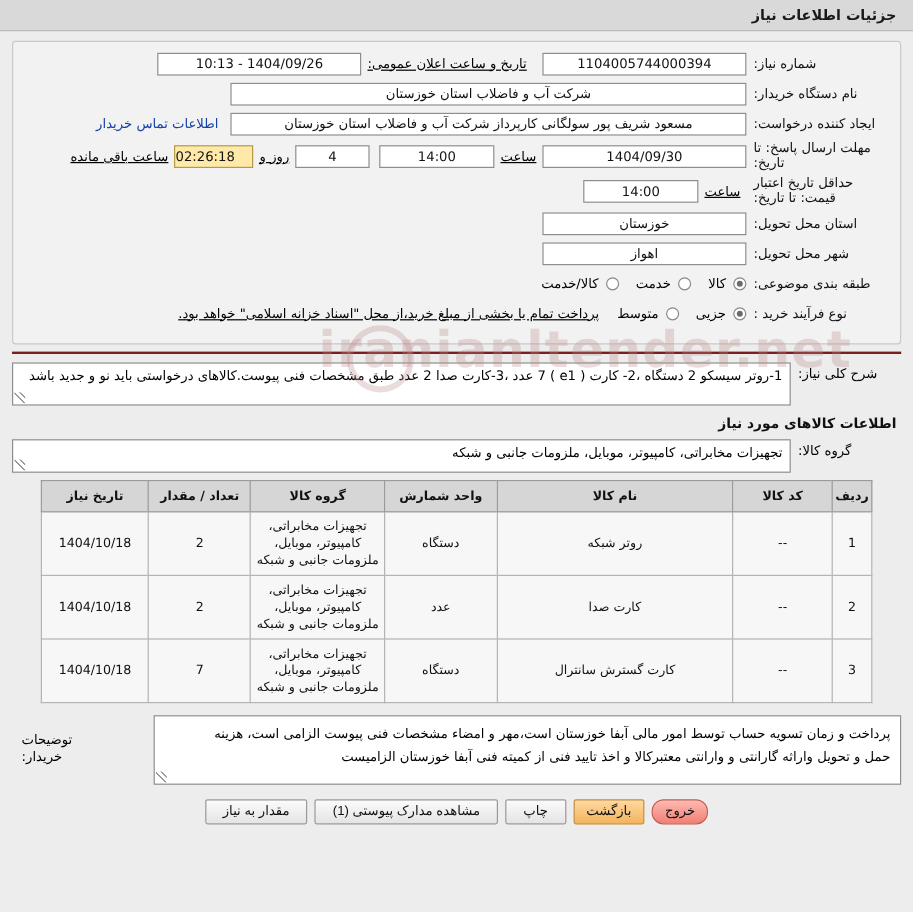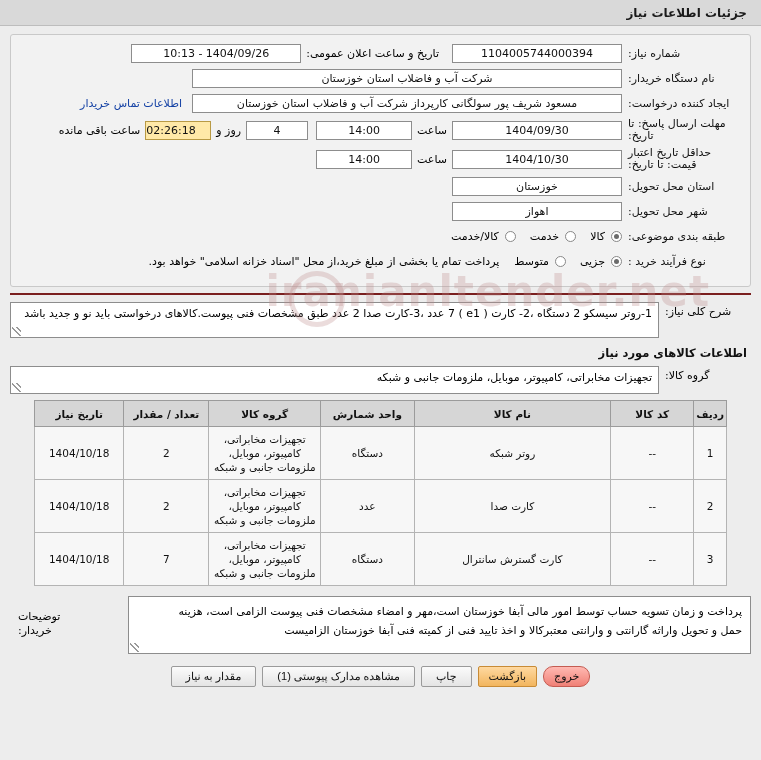--- a/index.html
+++ b/index.html
@@ -87,21 +87,21 @@
   .timer {
     background: #ffe9a8;
     border: 1px solid #b89a45;
     height: 19px;
     line-height: 17px;
     width: 66px;
     text-align: left;
     font-size: 11px;
     color: #111;
   }
-  .mini-lbl { font-size: 11px; padding: 0 5px; }
+  .mini-lbl { font-size: 11px; padding: 0 5px; text-decoration: underline; }
   
   .radio-group { display: flex; align-items: center; gap: 4px; }
   .radio {
     width: 11px; height: 11px;
     border-radius: 50%;
     border: 1px solid #888;
     background: #fff;
     display: inline-block;
     position: relative;
     flex: none;
@@ -308,21 +308,20 @@
       <div class="fld sm">14:00</div>
       <div class="spacer"></div>
       <div class="fld xs">4</div>
       <div class="mini-lbl">روز و</div>
       <div class="timer">02:26:18</div>
       <div class="mini-lbl">ساعت باقی مانده</div>
     </div>
 
     <div class="row">
       <div class="lbl two">حداقل تاریخ اعتبار قیمت: تا تاریخ:</div>
-      <div class="fld med">1404/10/30</div>
       <div class="mini-lbl">ساعت</div>
       <div class="fld sm">14:00</div>
     </div>
 
     <div class="row">
       <div class="lbl">استان محل تحویل:</div>
       <div class="fld med">خوزستان</div>
     </div>
 
     <div class="row">

